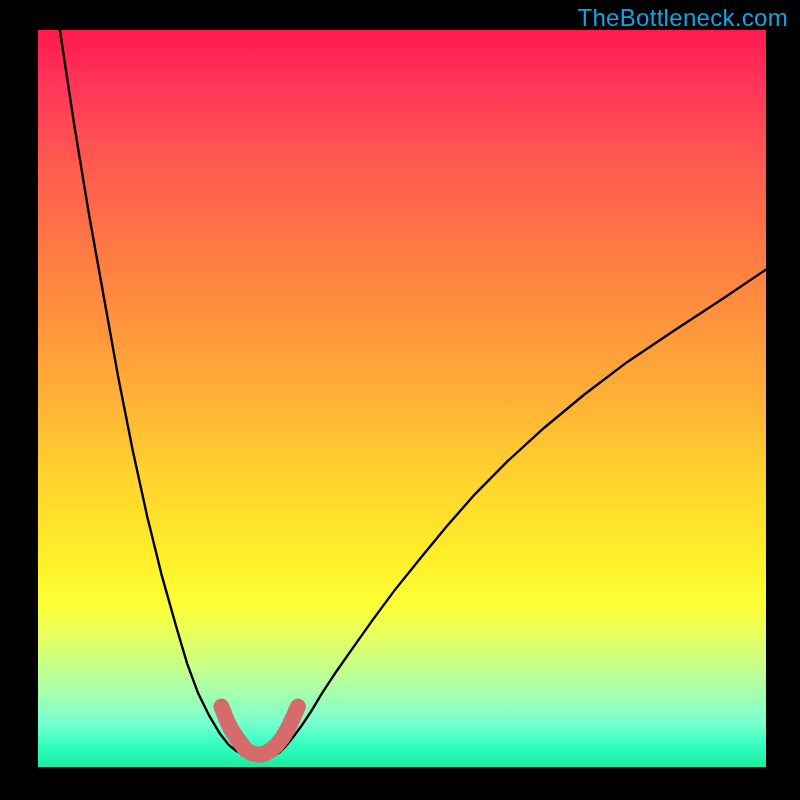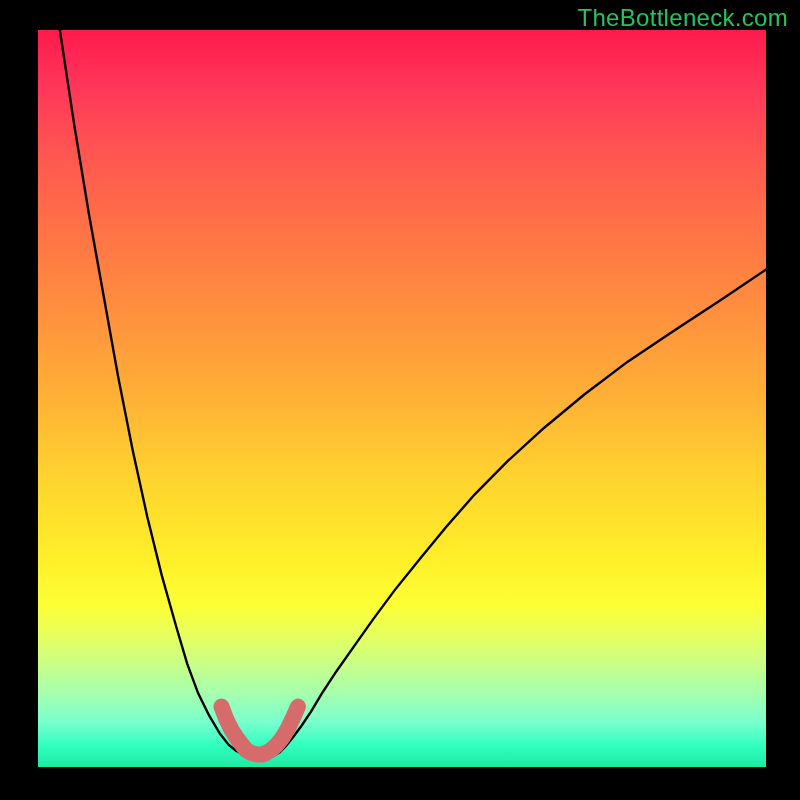--- a/index.html
+++ b/index.html
@@ -45,21 +45,21 @@
       #a6ffae 90%,
       #78ffcf 94%,
       #33ffbf 97%,
       #19eca3 100%
     );
   }
   .watermark {
     position: absolute;
     top: 4px;
     right: 12px;
-    color: #22c55e;
+    color: #0ea5e9;
     font-size: 24px;
     font-weight: 500;
     letter-spacing: 0.3px;
     user-select: none;
     z-index: 20;
   }
   svg.curves {
     position: absolute;
     inset: 0;
     z-index: 10;

